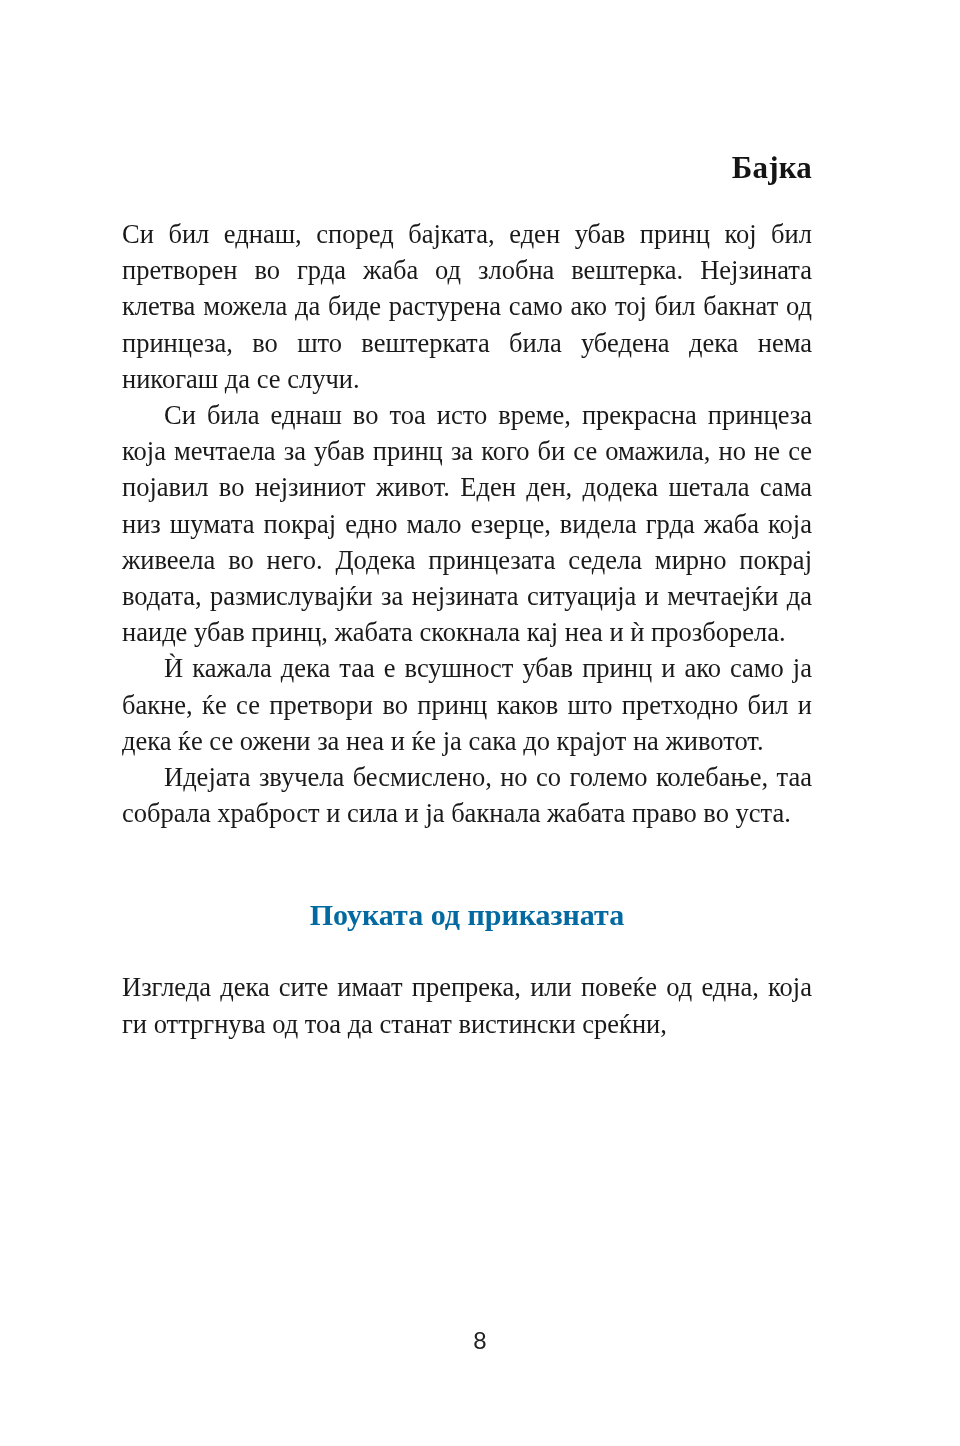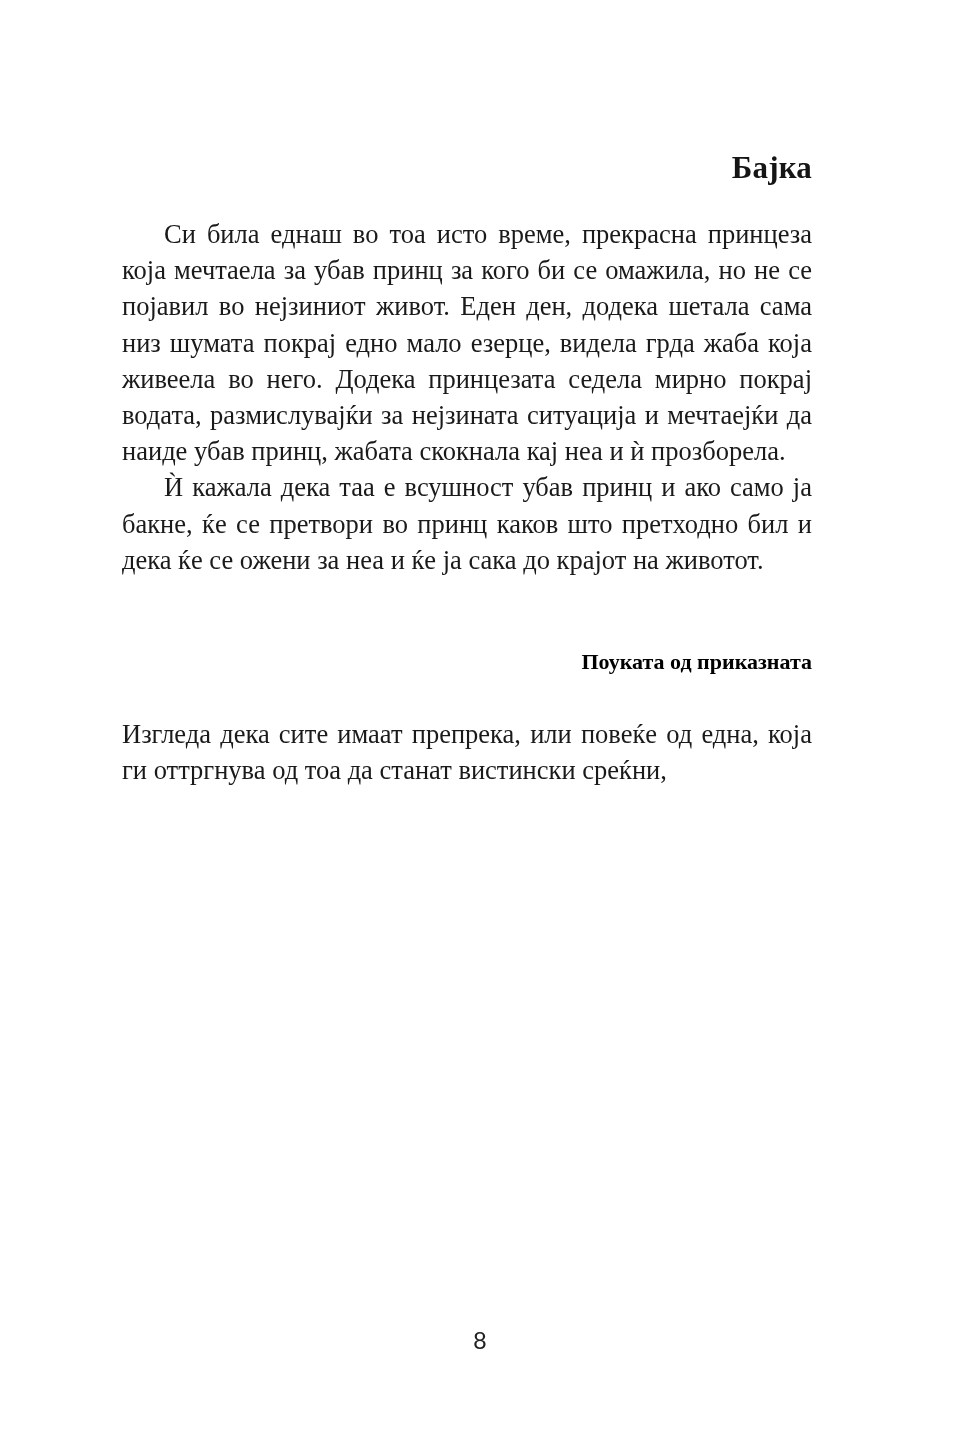--- a/index.html
+++ b/index.html
@@ -53,27 +53,27 @@
     text-indent: 42px;
   }
 
   .body-text p.no-indent {
     text-indent: 0;
   }
 
   .section-title {
     font-family: "Liberation Serif", "DejaVu Serif", serif;
     font-weight: bold;
-    font-size: 22px;
+    font-size: 30px;
     line-height: 36px;
-    text-align: right;
+    text-align: center;
     margin: 0;
     padding-top: 66px;
     padding-bottom: 36px;
-    color: #000000;
+    color: #0369a1;
   }
 
   .page-number {
     position: absolute;
     left: 0;
     right: 0;
     top: 1327px;
     text-align: center;
     font-family: "Liberation Sans", "DejaVu Sans", sans-serif;
     font-size: 24px;
@@ -84,22 +84,24 @@
 </head>
 <body>
 
 <div class="page">
 
   <div class="content">
 
     <h1 class="story-title">Бајка</h1>
 
     <div class="body-text">
+      <p class="no-indent">Си бил  еднаш, според бајката, еден убав принц кој бил претворен во грда жаба од злобна вештерка. Нејзината клетва можела да биде растурена само ако тој бил бакнат од принцеза, во што вештерката била убедена дека нема никогаш да се случи.</p>
       <p>Си била еднаш во тоа исто време, прекрасна принцеза која мечтаела за убав принц за кого би се омажила, но не се појавил во нејзиниот живот. Еден ден, додека шетала сама низ шумата покрај едно мало езерце, видела грда жаба која живеела во него. Додека принцезата седела мирно покрај водата, размислувајќи за нејзината ситуација и мечтаејќи да наиде убав принц, жабата скокнала кај неа и ѝ прозборела.</p>
       <p>Ѝ кажала дека таа е всушност убав принц и ако само ја бакне, ќе се претвори во принц каков што претходно бил и дека ќе се ожени за неа и ќе ја сака до крајот на животот.</p>
+      <p>Идејата звучела бесмислено, но со големо колебање, таа собрала храброст и сила и ја бакнала жабата право во уста.</p>
     </div>
 
     <h2 class="section-title">Поуката од приказната</h2>
 
     <div class="body-text">
       <p class="no-indent">Изгледа дека сите имаат препрека, или повеќе од една, која ги оттргнува од тоа да станат вистински среќни,</p>
     </div>
 
   </div>
 

